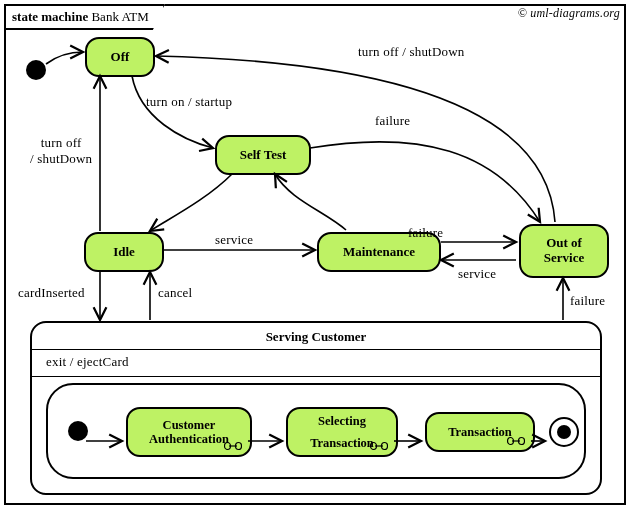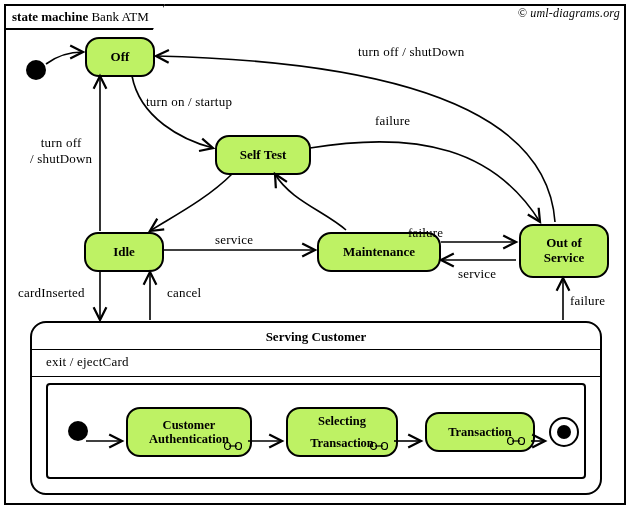--- a/index.html
+++ b/index.html
@@ -10,21 +10,21 @@
   .multiline{flex-direction:column;line-height:1.15;}
   .frame{border:2px solid #000;}
   .frame-tab{position:absolute;left:-2px;top:-2px;background:#fff;border:2px solid #000;border-bottom-right-radius:0;padding:3px 14px 3px 6px;white-space:nowrap;clip-path:polygon(0 0,100% 0,calc(100% - 12px) 100%,0 100%);}
   .initial{width:20px;height:20px;background:#000;border-radius:50%;}
   .final-outer{width:26px;height:26px;border:2px solid #000;border-radius:50%;display:flex;align-items:center;justify-content:center;}
   .final-inner{width:14px;height:14px;background:#000;border-radius:50%;}
   .composite{border:2px solid #000;border-radius:16px;background:#fff;}
   .composite-title{text-align:center;font-weight:bold;padding:6px 0 4px;}
   .composite-line{height:0;border-top:1px solid #000;}
   .composite-entry{padding:4px 14px 6px;line-height:1.25;font-size:13px;letter-spacing:.2px;}
-  .substage{position:relative;margin:6px 14px 14px;border:2px solid #000;border-radius:4px;height:92px;}
+  .substage{position:relative;margin:6px 14px 14px;border:2px solid #000;border-radius:27px;height:92px;}
   .label{white-space:nowrap;font-size:13px;letter-spacing:.2px;}
   .label-center{text-align:center;}
   .under-icon{position:absolute;bottom:4px;right:8px;width:18px;height:10px;}
   .under-icon svg{display:block;}
 </style>
 </head>
 <body>
 
 <div class="stage">
 
@@ -118,21 +118,21 @@
   <div class="absolute label label-center" style="left:30px;top:135px;line-height:1.25;">
     <div>turn off</div>
     <div>/ shutDown</div>
   </div>
   <div class="absolute label" style="left:375px;top:113px;">failure</div>
   <div class="absolute label" style="left:408px;top:225px;">failure</div>
   <div class="absolute label" style="left:570px;top:293px;">failure</div>
   <div class="absolute label" style="left:215px;top:232px;">service</div>
   <div class="absolute label" style="left:458px;top:266px;">service</div>
   <div class="absolute label" style="left:18px;top:285px;">cardInserted</div>
-  <div class="absolute label" style="left:167px;top:285px;">cancel</div>
+  <div class="absolute label" style="left:158px;top:285px;">cancel</div>
 
   <svg class="absolute" style="left:0;top:0;pointer-events:none;" width="630" height="507">
     <defs>
       <marker id="ah" markerWidth="11" markerHeight="11" refX="9" refY="5" orient="auto">
         <path d="M1 1 L9 5 L1 9" fill="none" stroke="#000" stroke-width="1.4"></path>
       </marker>
     </defs>
     <g fill="none" stroke="#000" stroke-width="1.6">
 
       <path d="M46 64 Q62 52 83 52" marker-end="url(#ah)"></path>

